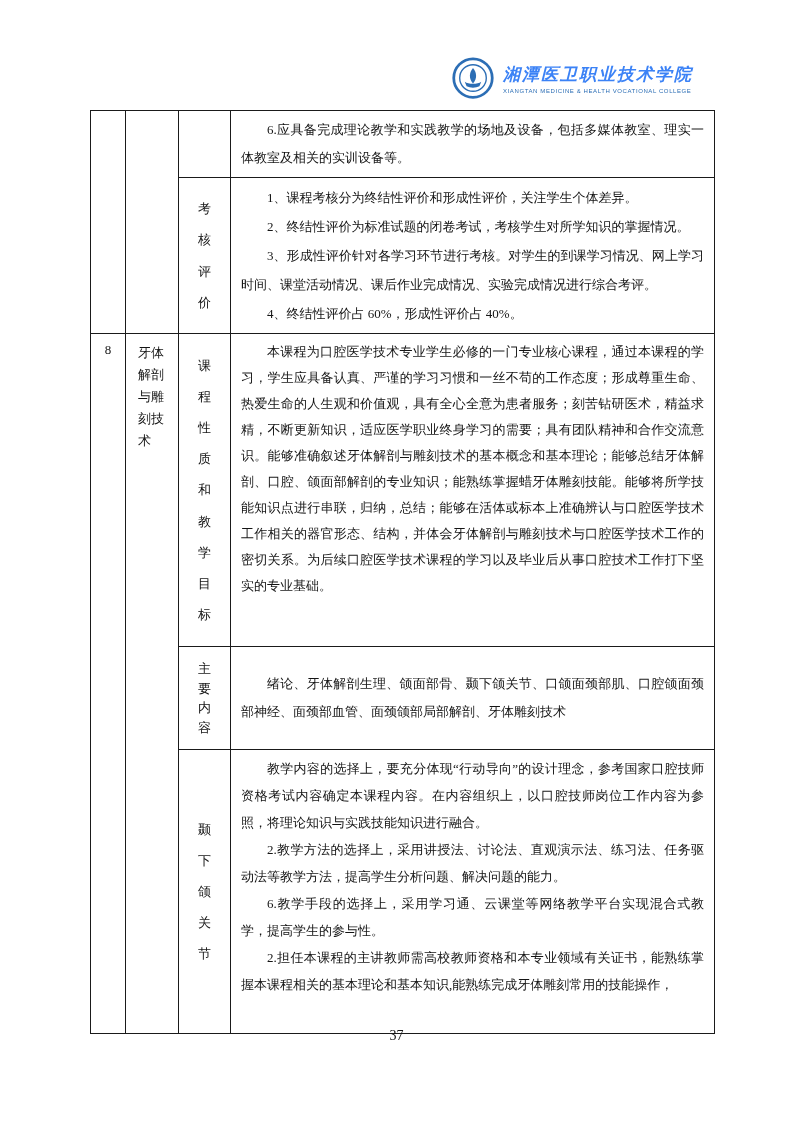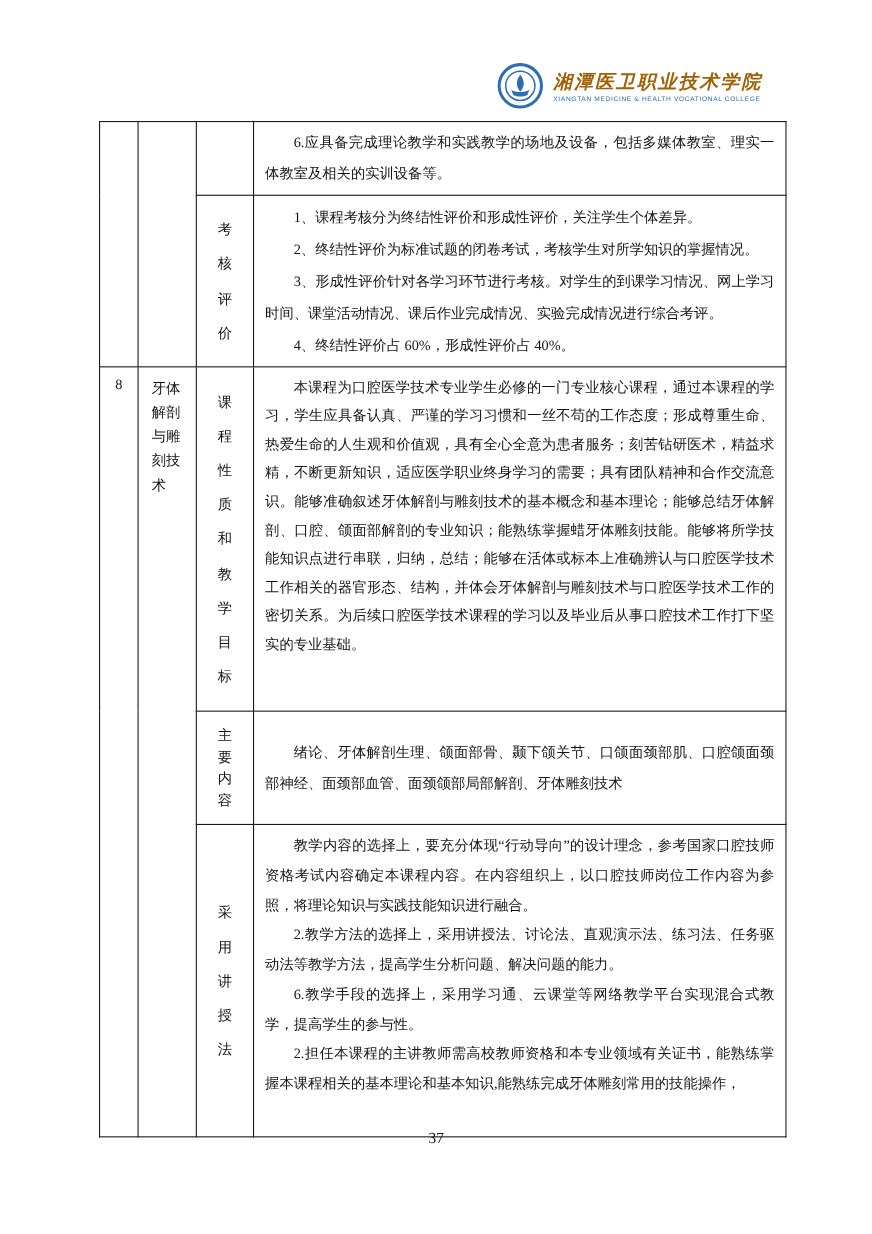--- a/index.html
+++ b/index.html
@@ -14,21 +14,21 @@
   }
 
   
   .page-header {
     position:absolute; top:56px; right:100px;
     display:flex; align-items:center; gap:8px;
   }
   .logo { width:44px; height:44px; display:block; flex:0 0 auto; }
   .college-text { display:flex; flex-direction:column; align-items:flex-start; }
   .college-name {
-    color:#a16207; font-weight:bold; font-size:17px;
+    color:#3b82f6; font-weight:bold; font-size:17px;
     letter-spacing:2px; font-style:italic; white-space:nowrap;
   }
   .college-en {
     color:#2c6eb5; font-size:6px; letter-spacing:0.6px;
     margin-top:2px; white-space:nowrap;
     font-family:"Liberation Sans","DejaVu Sans",sans-serif;
   }
 
   
   .doc-table {
@@ -155,21 +155,21 @@
         <td class="label-cell">
           <div class="vlabel tight">主要内容</div>
         </td>
         <td class="content-cell">
           <p class="para lh28">绪论、牙体解剖生理、颌面部骨、颞下颌关节、口颌面颈部肌、口腔颌面颈部神经、面颈部血管、面颈颌部局部解剖、牙体雕刻技术</p>
         </td>
       </tr>
 
       <tr class="row-req">
         <td class="label-cell">
-          <div class="vlabel">采用讲授法</div>
+          <div class="vlabel">颞下颌关节</div>
         </td>
         <td class="content-cell top">
           <p class="para lh27">教学内容的选择上，要充分体现“行动导向”的设计理念，参考国家口腔技师资格考试内容确定本课程内容。在内容组织上，以口腔技师岗位工作内容为参照，将理论知识与实践技能知识进行融合。</p>
           <p class="para lh27">2.教学方法的选择上，采用讲授法、讨论法、直观演示法、练习法、任务驱动法等教学方法，提高学生分析问题、解决问题的能力。</p>
           <p class="para lh27">6.教学手段的选择上，采用学习通、云课堂等网络教学平台实现混合式教学，提高学生的参与性。</p>
           <p class="para lh27">2.担任本课程的主讲教师需高校教师资格和本专业领域有关证书，能熟练掌握本课程相关的基本理论和基本知识,能熟练完成牙体雕刻常用的技能操作，</p>
         </td>
       </tr>
 
     </tbody>

